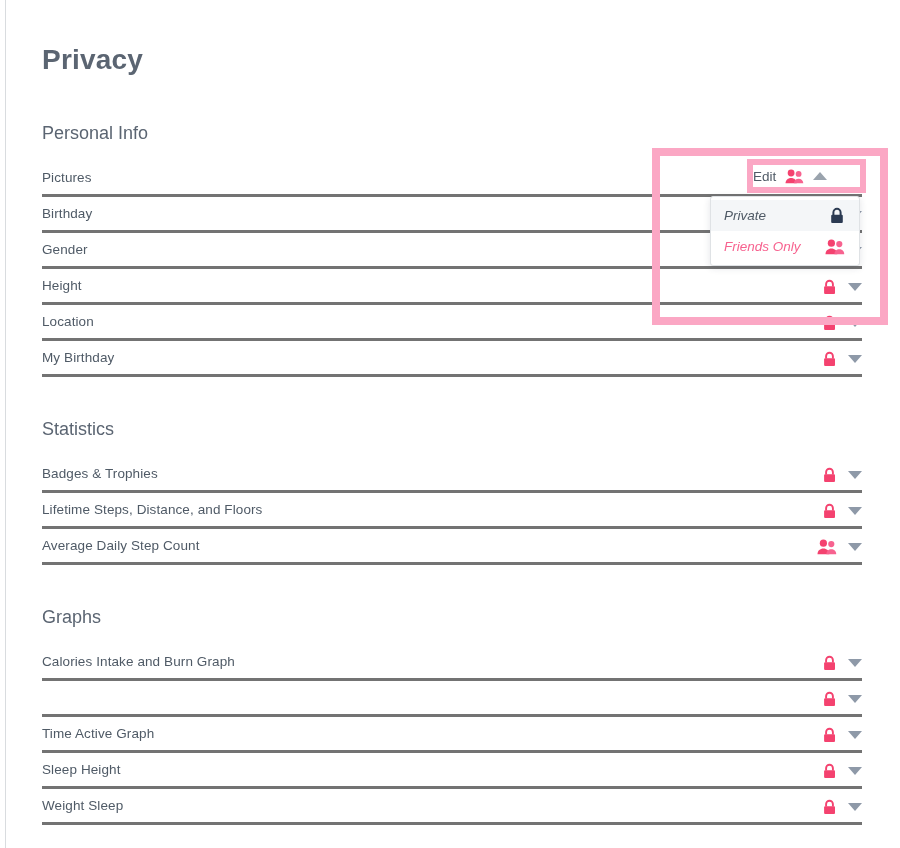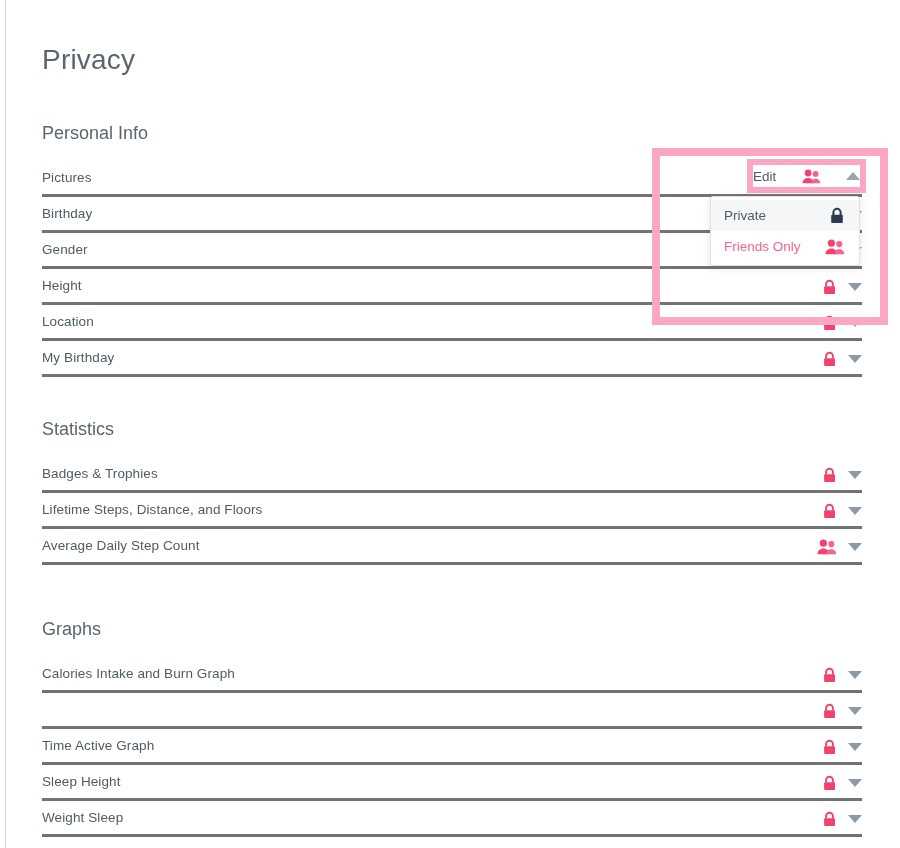--- a/index.html
+++ b/index.html
@@ -32,21 +32,21 @@
     top: 0;
     width: 900px;
     height: 848px;
   }
 
   .page-title {
     position: absolute;
     left: 42px;
     top: 43px;
     font-size: 28px;
-    font-weight: 400;
+    font-weight: 700;
     color: #5b6572;
     letter-spacing: 0.2px;
     line-height: 34px;
   }
 
   .section {
     position: absolute;
     left: 42px;
     width: 820px;
   }
@@ -127,21 +127,21 @@
     z-index: 32;
   }
   .edit-btn {
     position: absolute;
     left: 753px;
     top: 165px;
     width: 107px;
     height: 22px;
     display: flex;
     align-items: center;
-    justify-content: space-between;
+    justify-content: flex-start;
     gap: 9px;
     z-index: 34;
     cursor: pointer;
     background: #ffffff;
   }
   .edit-btn .edit-text {
     font-size: 13.5px;
     color: #4f5a66;
   }
 
@@ -160,20 +160,21 @@
   }
   .dd-item {
     height: 31px;
     display: flex;
     align-items: center;
     padding: 0 14px 0 13px;
     cursor: pointer;
     font-size: 13.5px;
     color: #4f5a66;
     box-sizing: border-box;
+    font-style: italic;
   }
   .dd-item.is-active {
     background: #f4f6f8;
   }
   .dd-item.is-current {
     color: #f7628f;
   }
   .dd-label { flex: 1 1 auto; }
   .dd-icon  { flex: 0 0 auto; line-height: 0; }
 </style>
@@ -298,21 +299,21 @@
                 <path d="M0.5 15.2c0-3.5 2.7-5.7 5.9-5.7s5.9 2.2 5.9 5.7z" fill="#f4426f"></path>
                 <circle cx="14.3" cy="5.1" r="3.1" fill="#f7628f"></circle>
                 <path d="M9.4 15.2c0-3.1 2.2-4.9 4.9-4.9s4.9 1.8 4.9 4.9z" fill="#f7628f"></path>
               </svg></span>
             <span class="icn">
               <span class="caret-down"></span>
             </span>
           </div>
         </div>
       </div>
-      <div class="section" style="top: 606px; margin-top: 12px;">
+      <div class="section" style="top: 606px;">
         <div class="section-title">Graphs</div>
         <div class="row">
           <div class="row-label">Calories Intake and Burn Graph</div>
           <div class="row-controls">
             <span class="icn"><svg width="15" height="16" viewBox="0 0 15 16" aria-hidden="true">
                 <path d="M4.1 7.4V5.1a3.4 3.4 0 0 1 6.8 0v2.3" fill="none" stroke="#f4426f" stroke-width="1.9"></path>
                 <rect x="2.1" y="7.2" width="10.9" height="7.9" rx="1" fill="#f4426f"></rect>
               </svg></span>
             <span class="icn">
               <span class="caret-down"></span>

